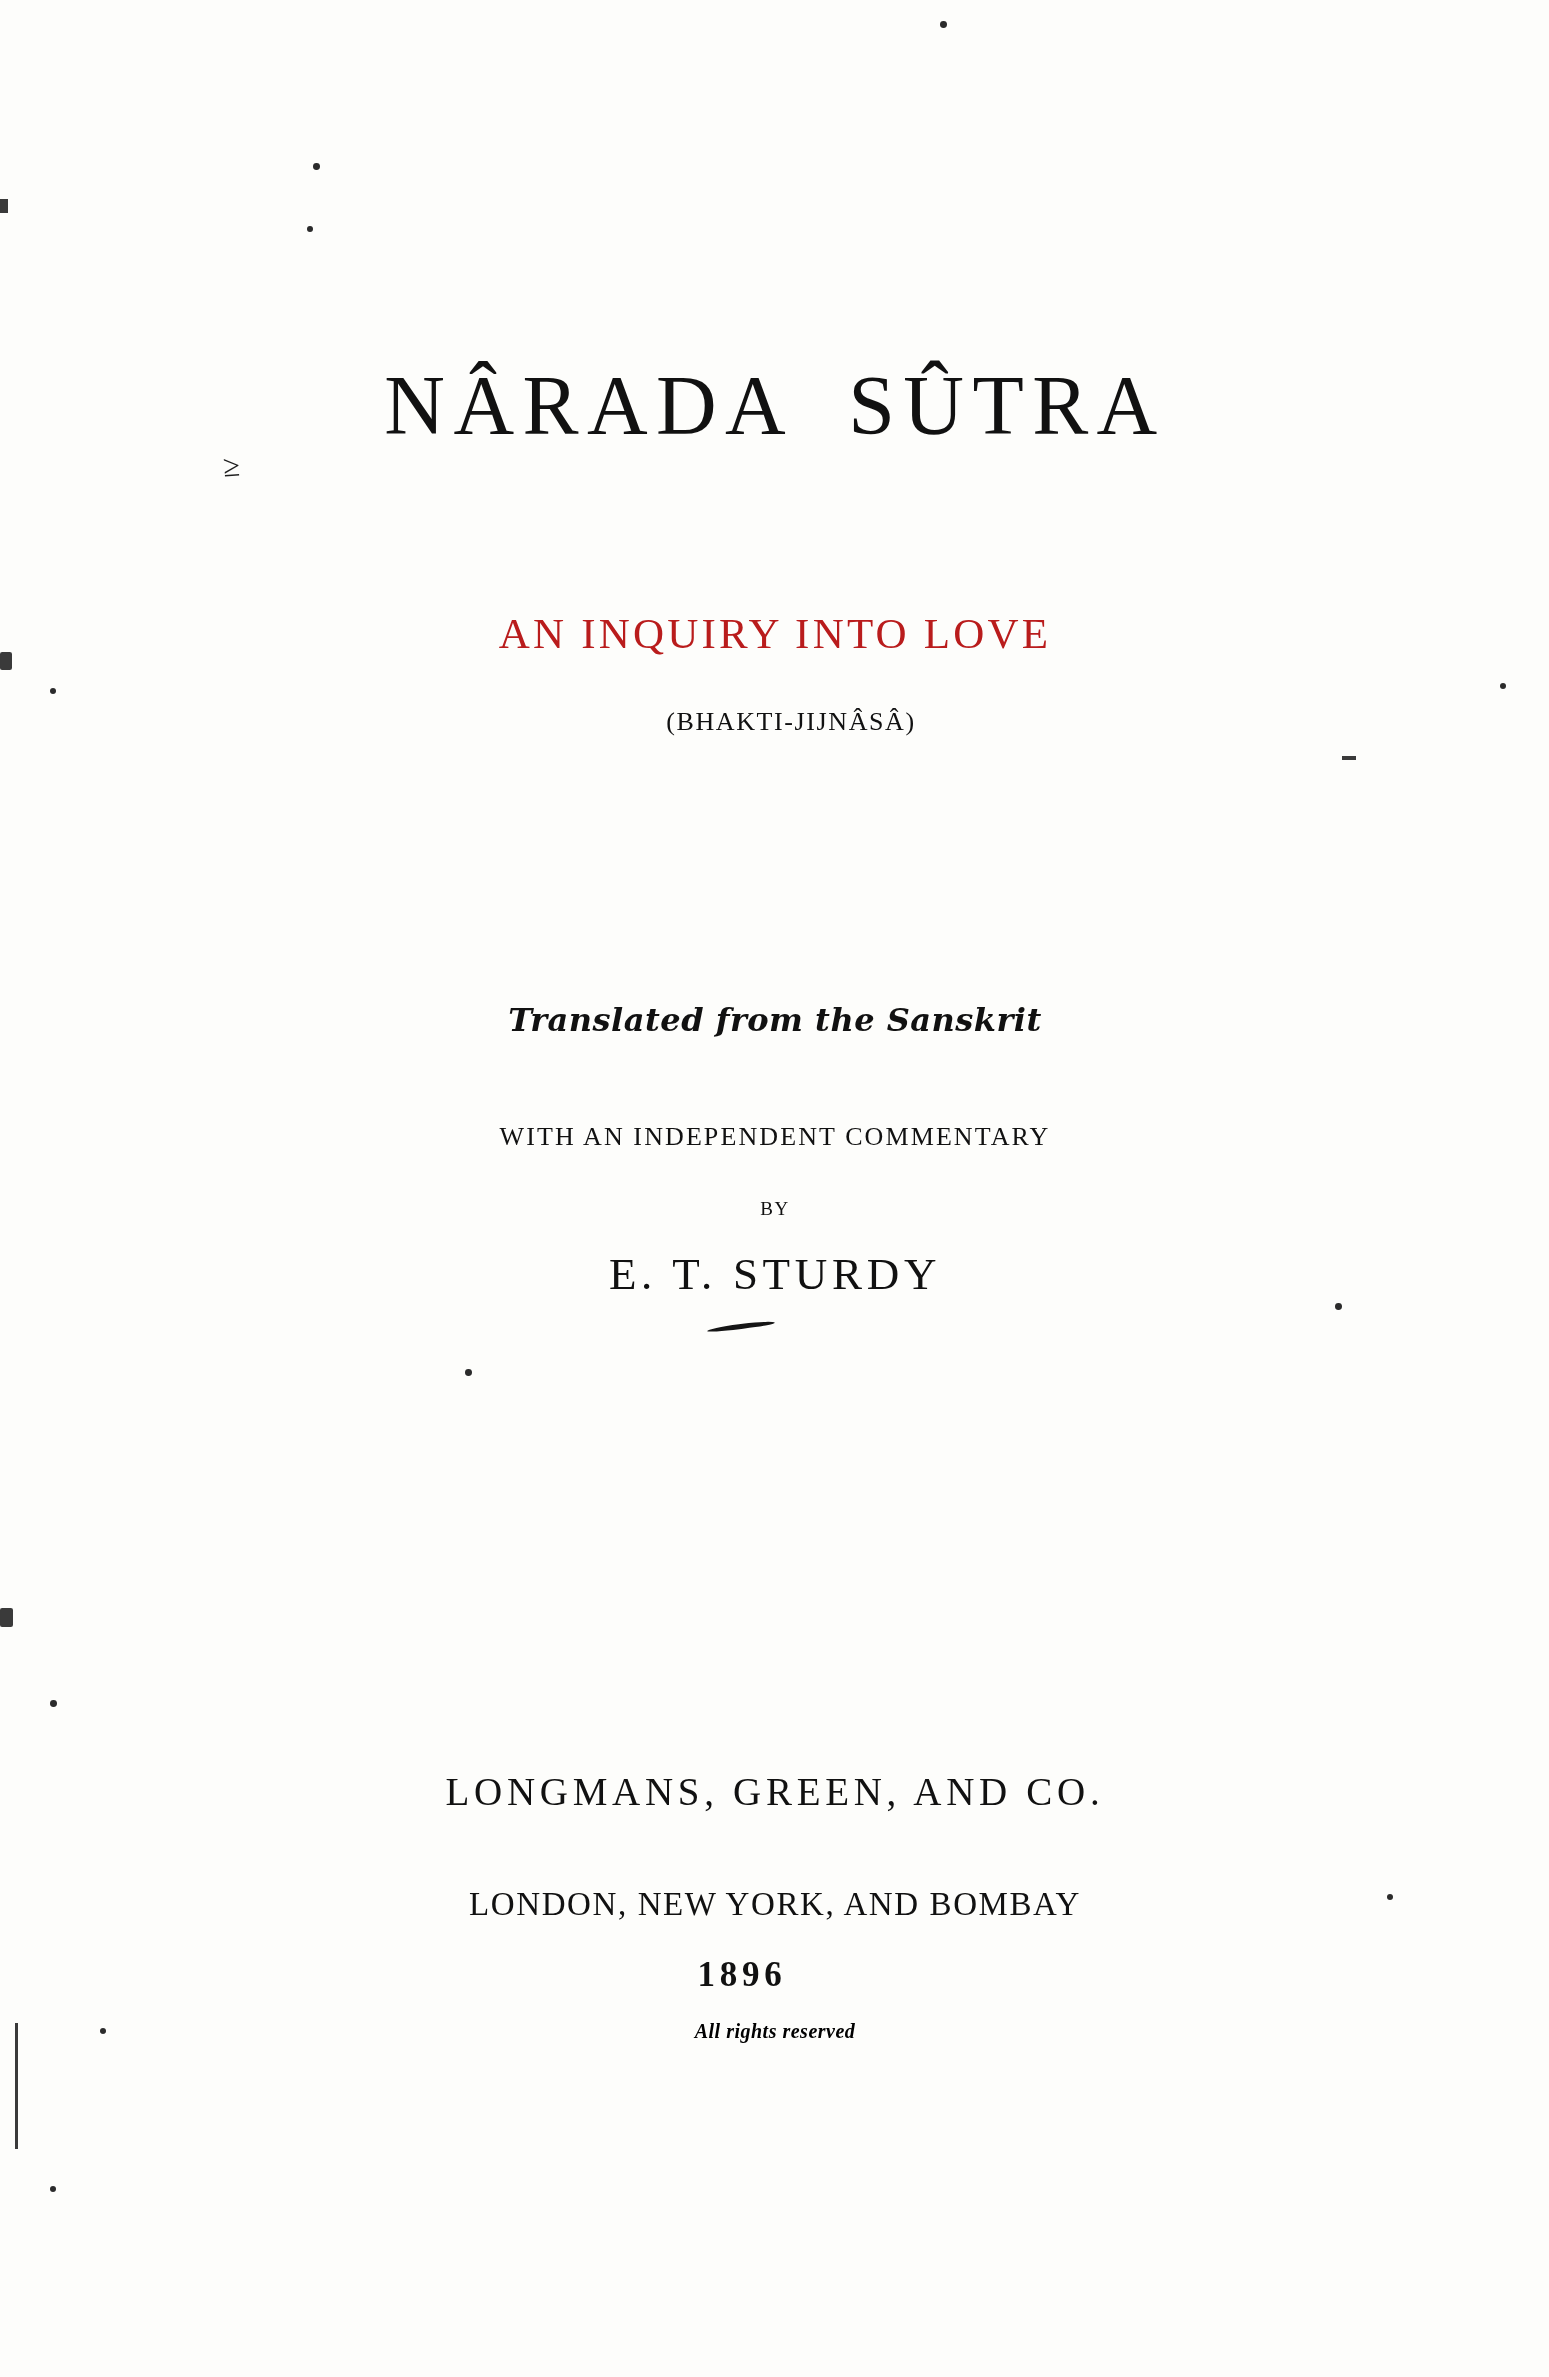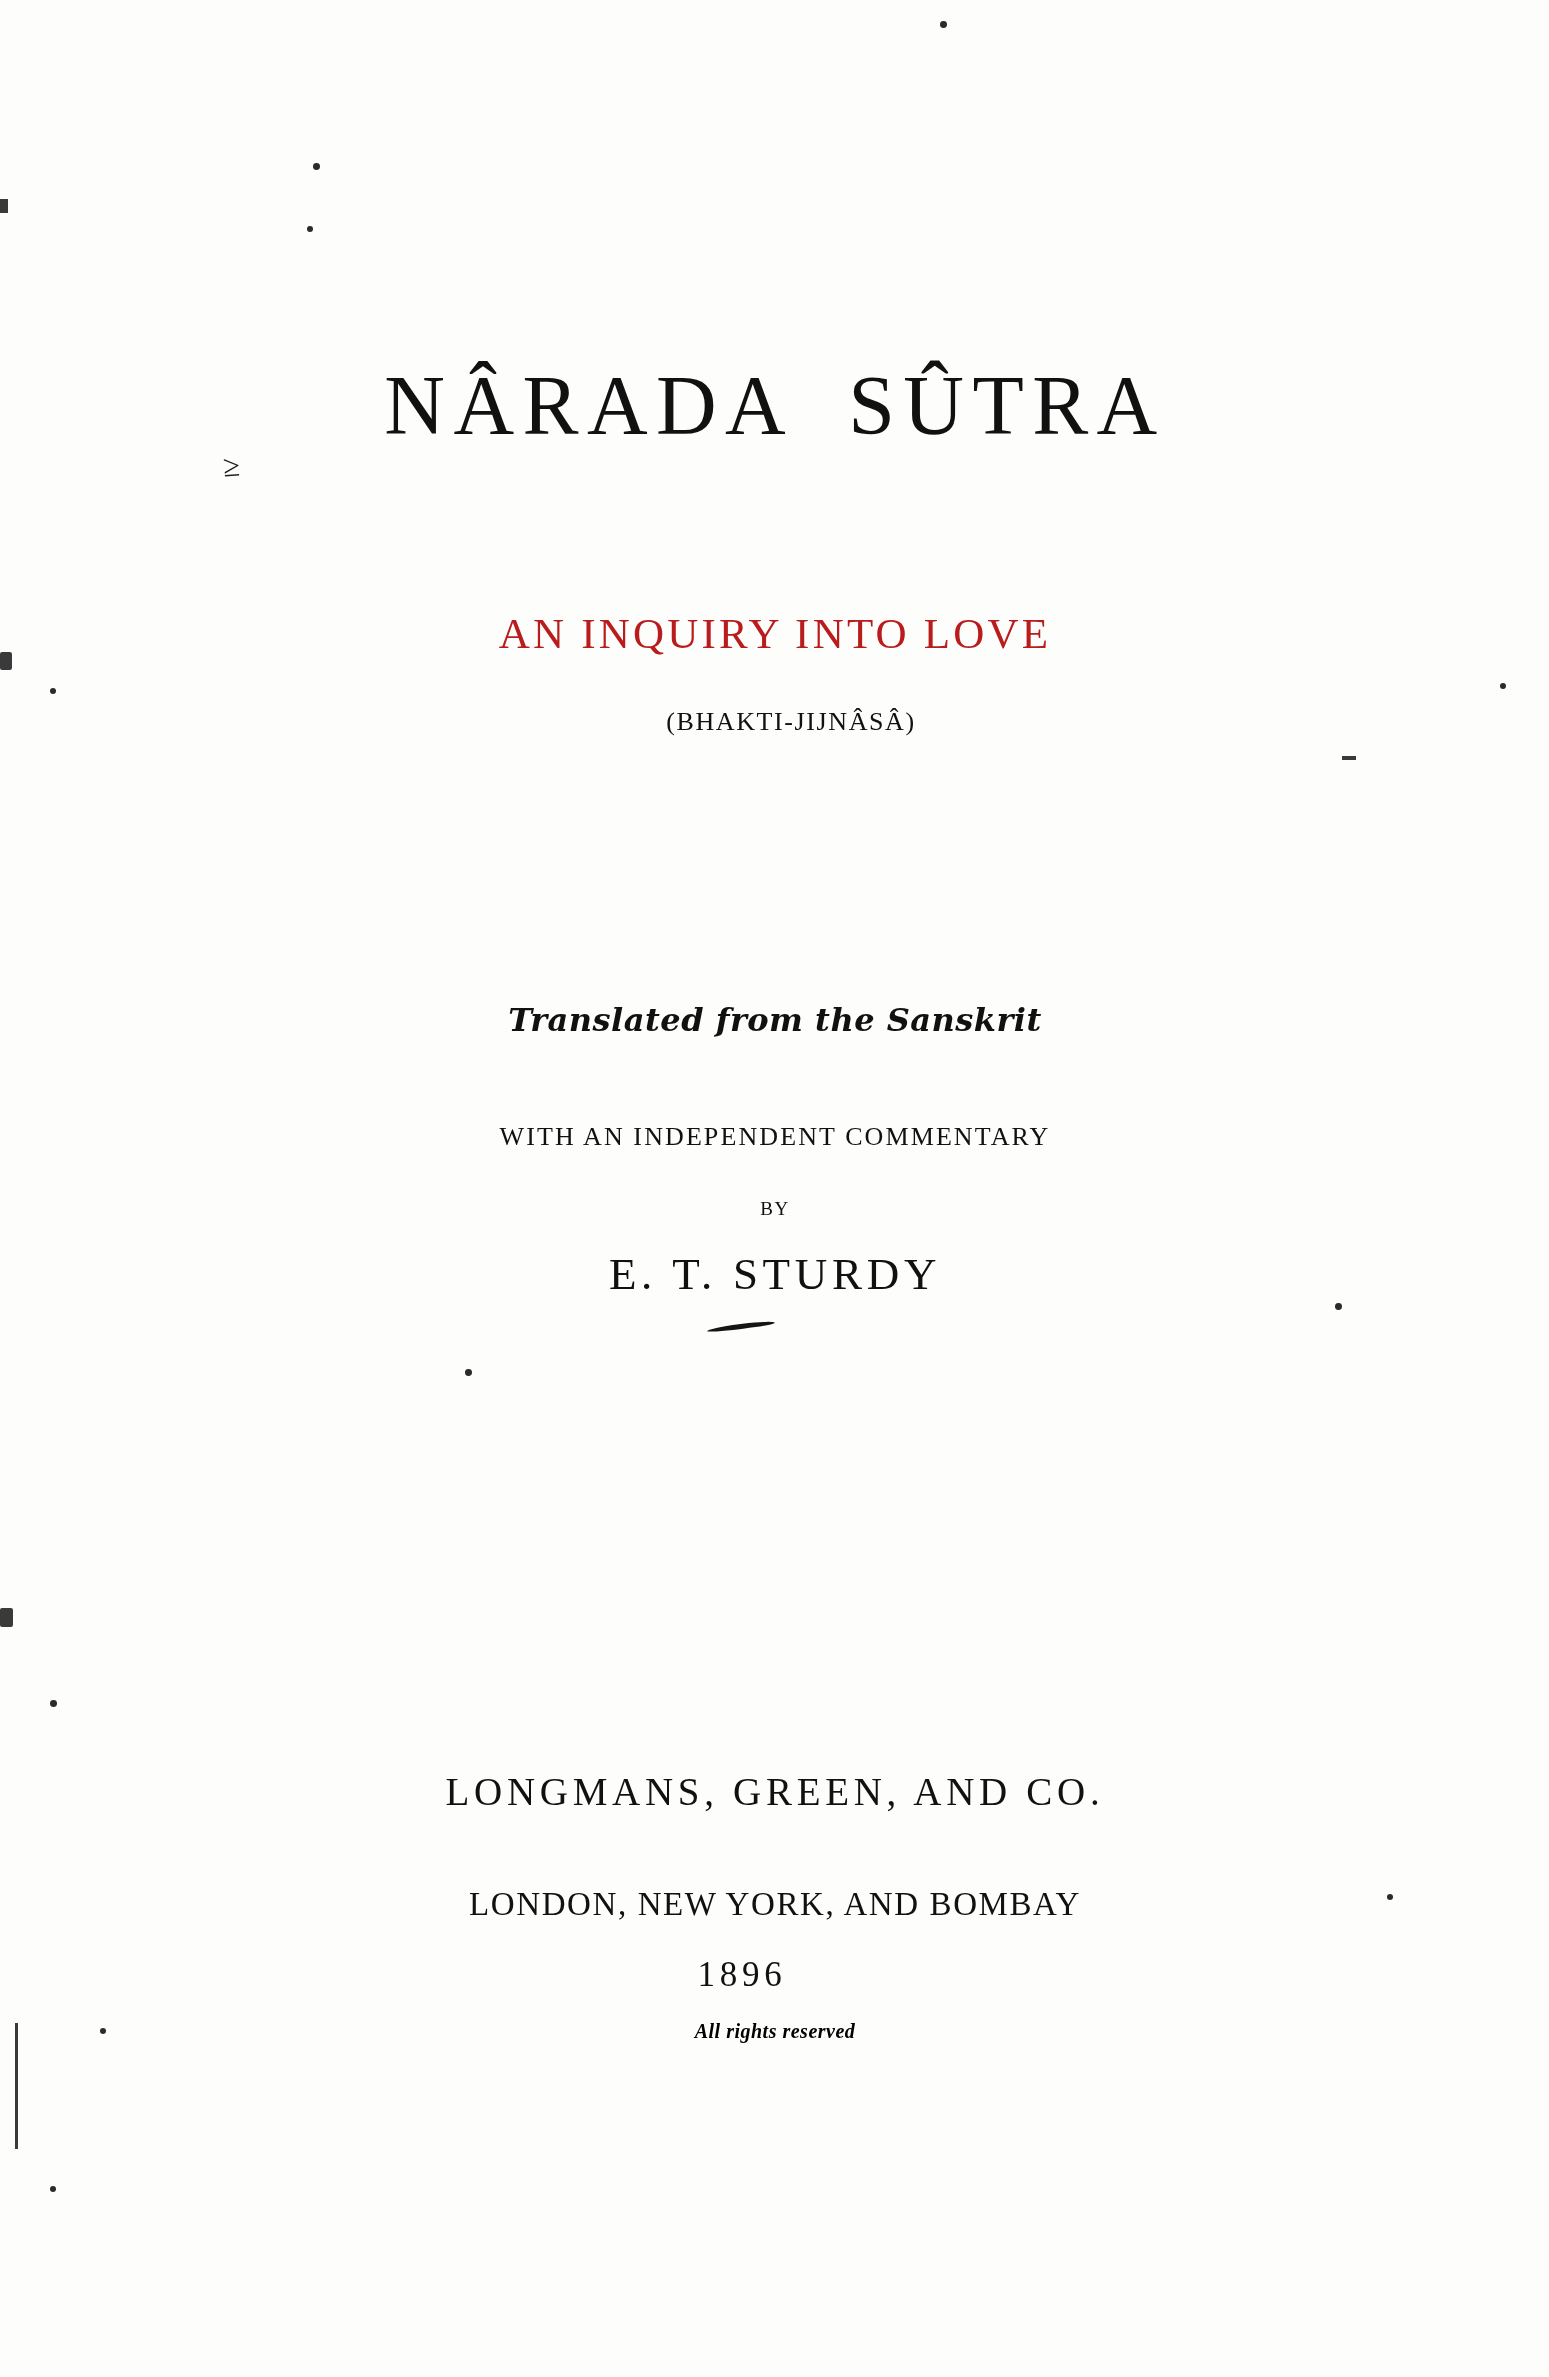--- a/index.html
+++ b/index.html
@@ -159,21 +159,21 @@
     color: #111;
   }
 
   .year {
     position: absolute;
     top: 1955px;
     left: 0;
     width: 1484px;
     font-size: 35px;
     letter-spacing: 4.7px;
-    font-weight: 400;
+    font-weight: 700;
     color: #111;
   }
 
   .rights {
     position: absolute;
     top: 2020px;
     left: 0;
     width: 1550px;
     font-size: 20px;
     font-style: italic;

